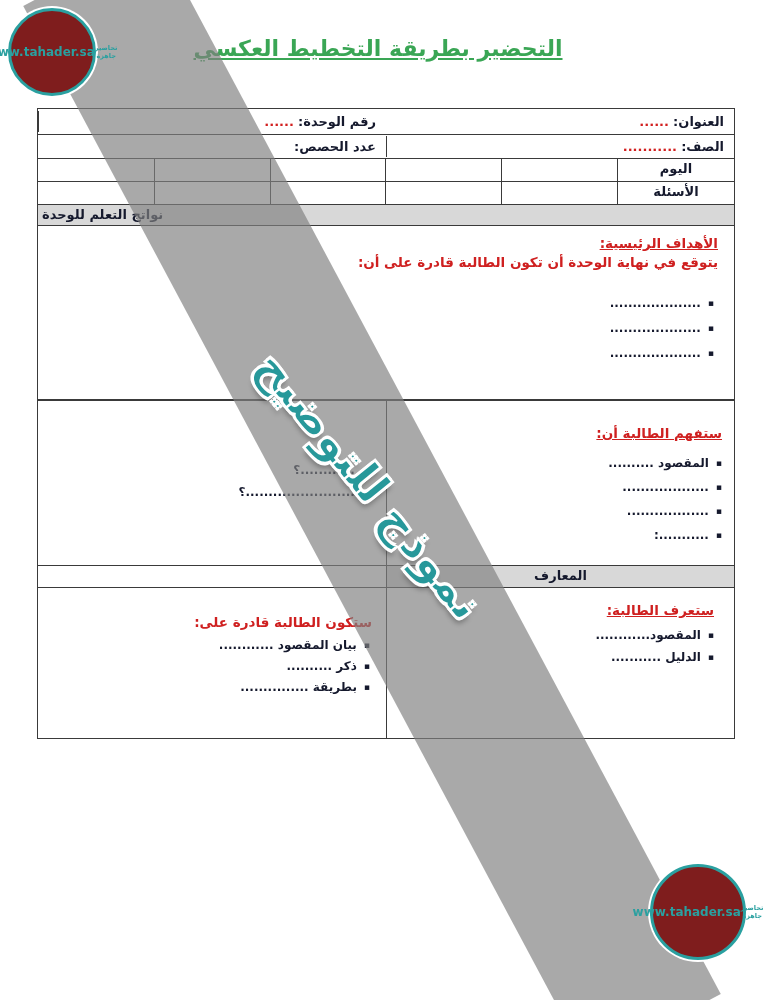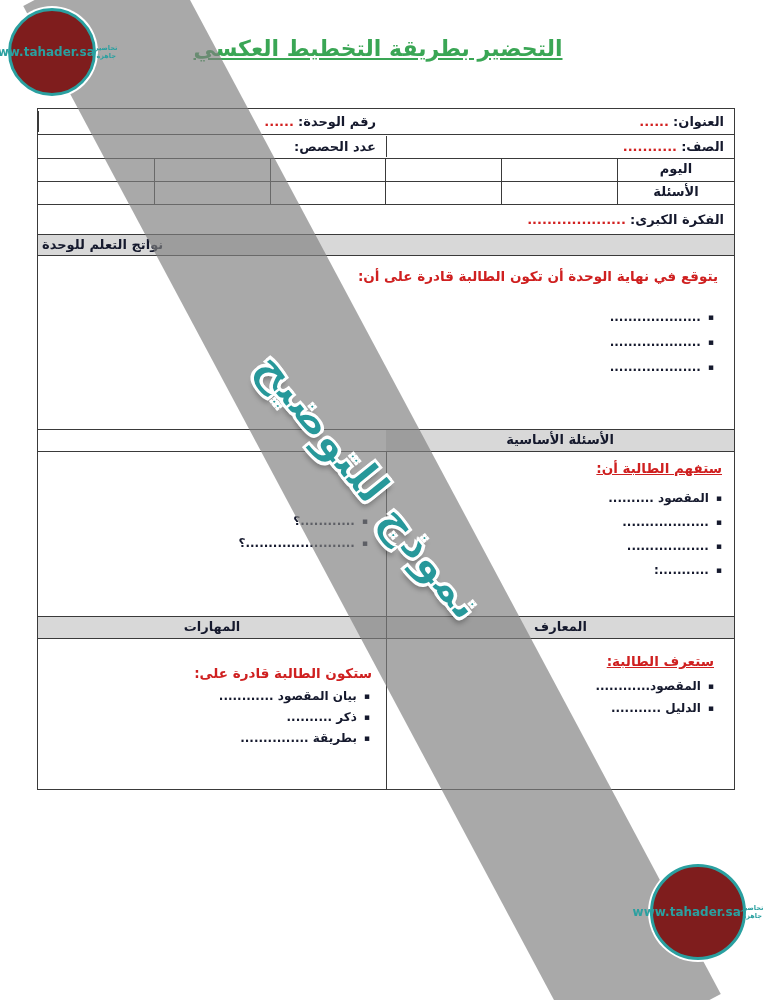--- a/index.html
+++ b/index.html
@@ -84,21 +84,21 @@
   .li .mk { font-size:9px; line-height:1; }
 
   .rh-goals > .cell { min-height:173px; }
   .goals { flex:1; padding:9px 16px; }
   .goals .gsub { margin-top:3px; }
   .glist { margin-top:26px; margin-left:0; padding-right:4px; }
   .glist .li { justify-content:flex-start; flex-direction:row; margin-bottom:11px; }
   .glist .li .txt { min-width:110px; }
 
   .rh-uq { min-height:165px; }
-  .ucell { padding:8px 12px 8px; }
+  .ucell { padding:24px 12px 8px; }
   .ucell .ulist { margin-top:15px; }
   .ucell .li { margin-bottom:10px; }
   .qcell { padding:62px 18px 8px; }
   .qcell .li { margin-bottom:8px; justify-content:flex-start; }
 
   .rh-ks { min-height:150px; }
   .kcell { padding:14px 20px 8px; }
   .kcell .klist { margin-top:10px; }
   .kcell .li { margin-bottom:8px; }
   .scell { padding:26px 14px 8px; }
@@ -166,51 +166,45 @@
 
     <div class="grid">
       <div class="glabel">الأسئلة</div>
       <div></div>
       <div></div>
       <div></div>
       <div></div>
       <div></div>
     </div>
 
-    <div class="row r-idea">
-      <div class="cell" style="flex:1;">
-        <span class="lbl">الفكرة الكبرى:</span>
-        <span class="dots">....................</span>
-      </div>
-    </div>
 
     <div class="sec-h">نواتج التعلم للوحدة</div>
 
     <div class="row rh-goals">
       <div class="cell goals">
+        <div class="red-h u">الأهداف الرئيسية:</div>
         <div class="red-h gsub">يتوقع في نهاية الوحدة أن تكون الطالبة قادرة على أن:</div>
         <div class="glist">
           <div class="li">
               <span class="mk">▪</span>
               <span class="txt">....................</span>
             </div>
           <div class="li">
               <span class="mk">▪</span>
               <span class="txt">....................</span>
             </div>
           <div class="li">
               <span class="mk">▪</span>
               <span class="txt">....................</span>
             </div>
         </div>
       </div>
     </div>
 
     <div class="row">
-      <div class="half sec-h2">الأسئلة الأساسية</div>
     </div>
 
     <div class="row rh-uq">
       <div class="half vdiv ucell">
         <div class="red-h u">ستفهم الطالبة أن:</div>
         <div class="ulist">
           <div class="li">
               <span class="mk">▪</span>
               <span>المقصود ..........</span>
             </div>
@@ -237,21 +231,20 @@
           <div class="li">
               <span class="mk">▪</span>
               <span>........................؟</span>
             </div>
         </div>
       </div>
     </div>
 
     <div class="row">
       <div class="half vdiv sec-h2">المعارف</div>
-      <div class="half sec-h2">المهارات</div>
     </div>
 
     <div class="row rh-ks">
       <div class="half vdiv kcell">
         <div class="red-h u">ستعرف الطالبة:</div>
         <div class="klist">
           <div class="li">
               <span class="mk">▪</span>
               <span>المقصود............</span>
             </div>

